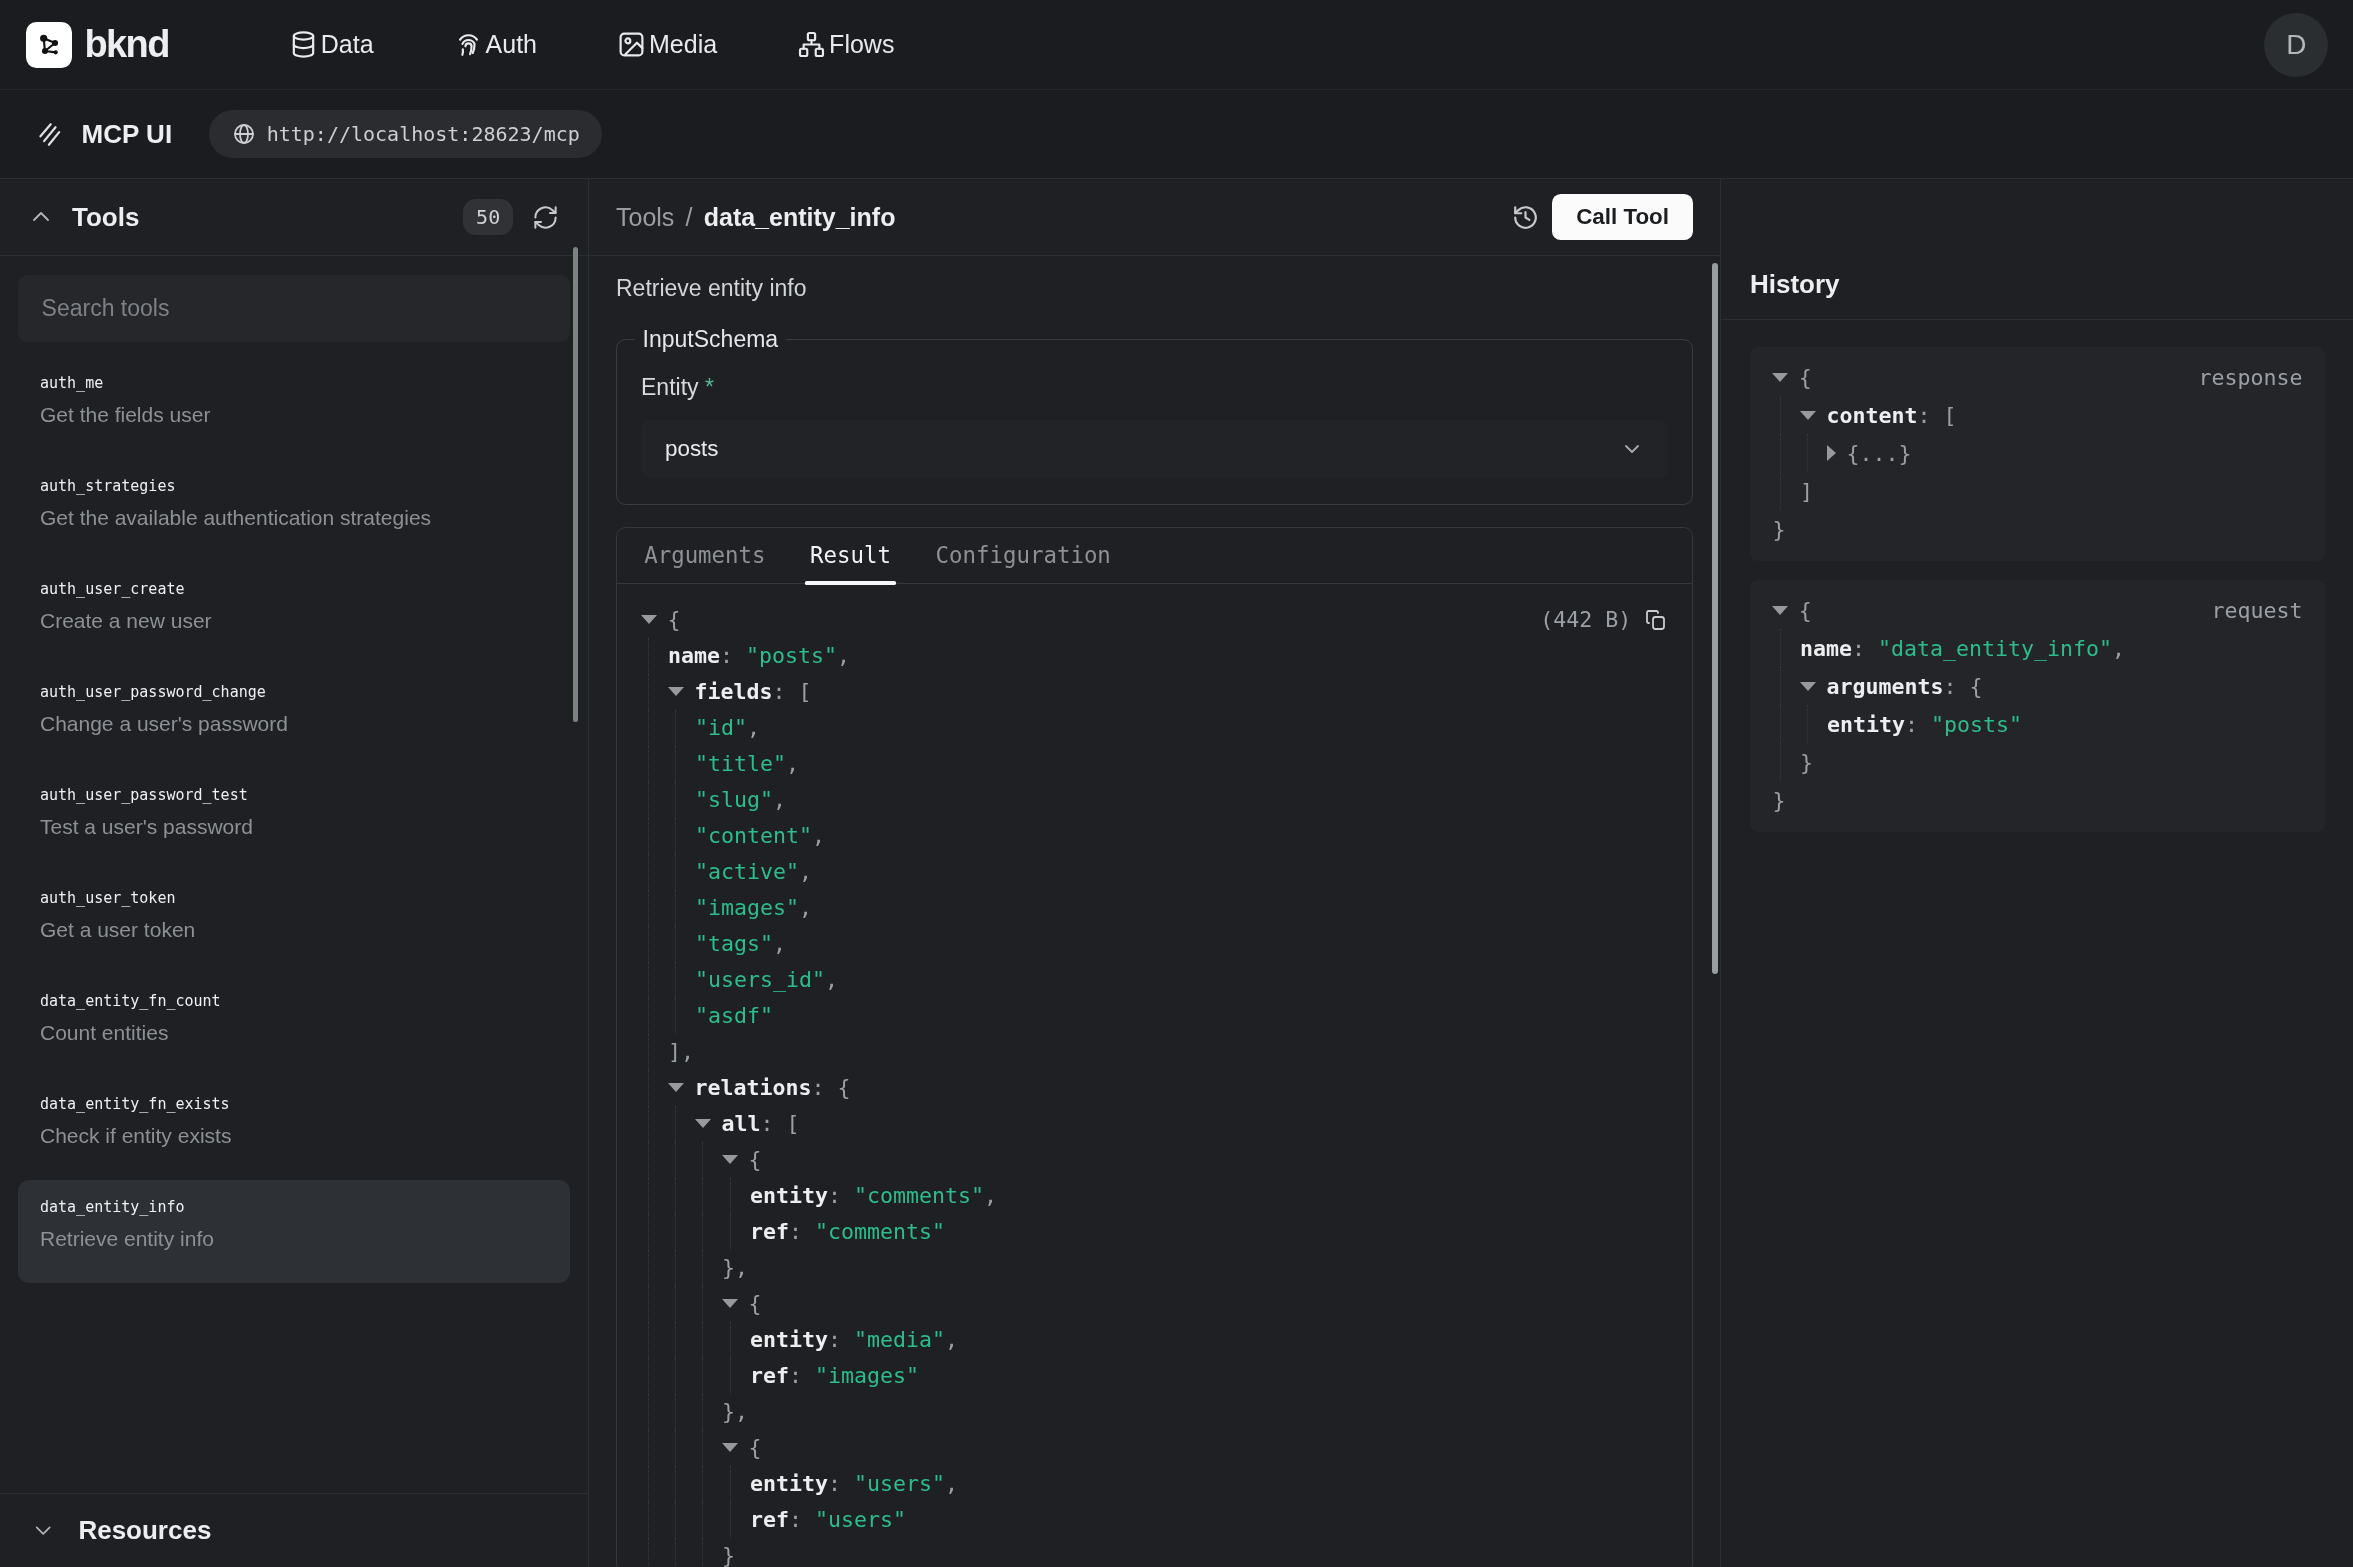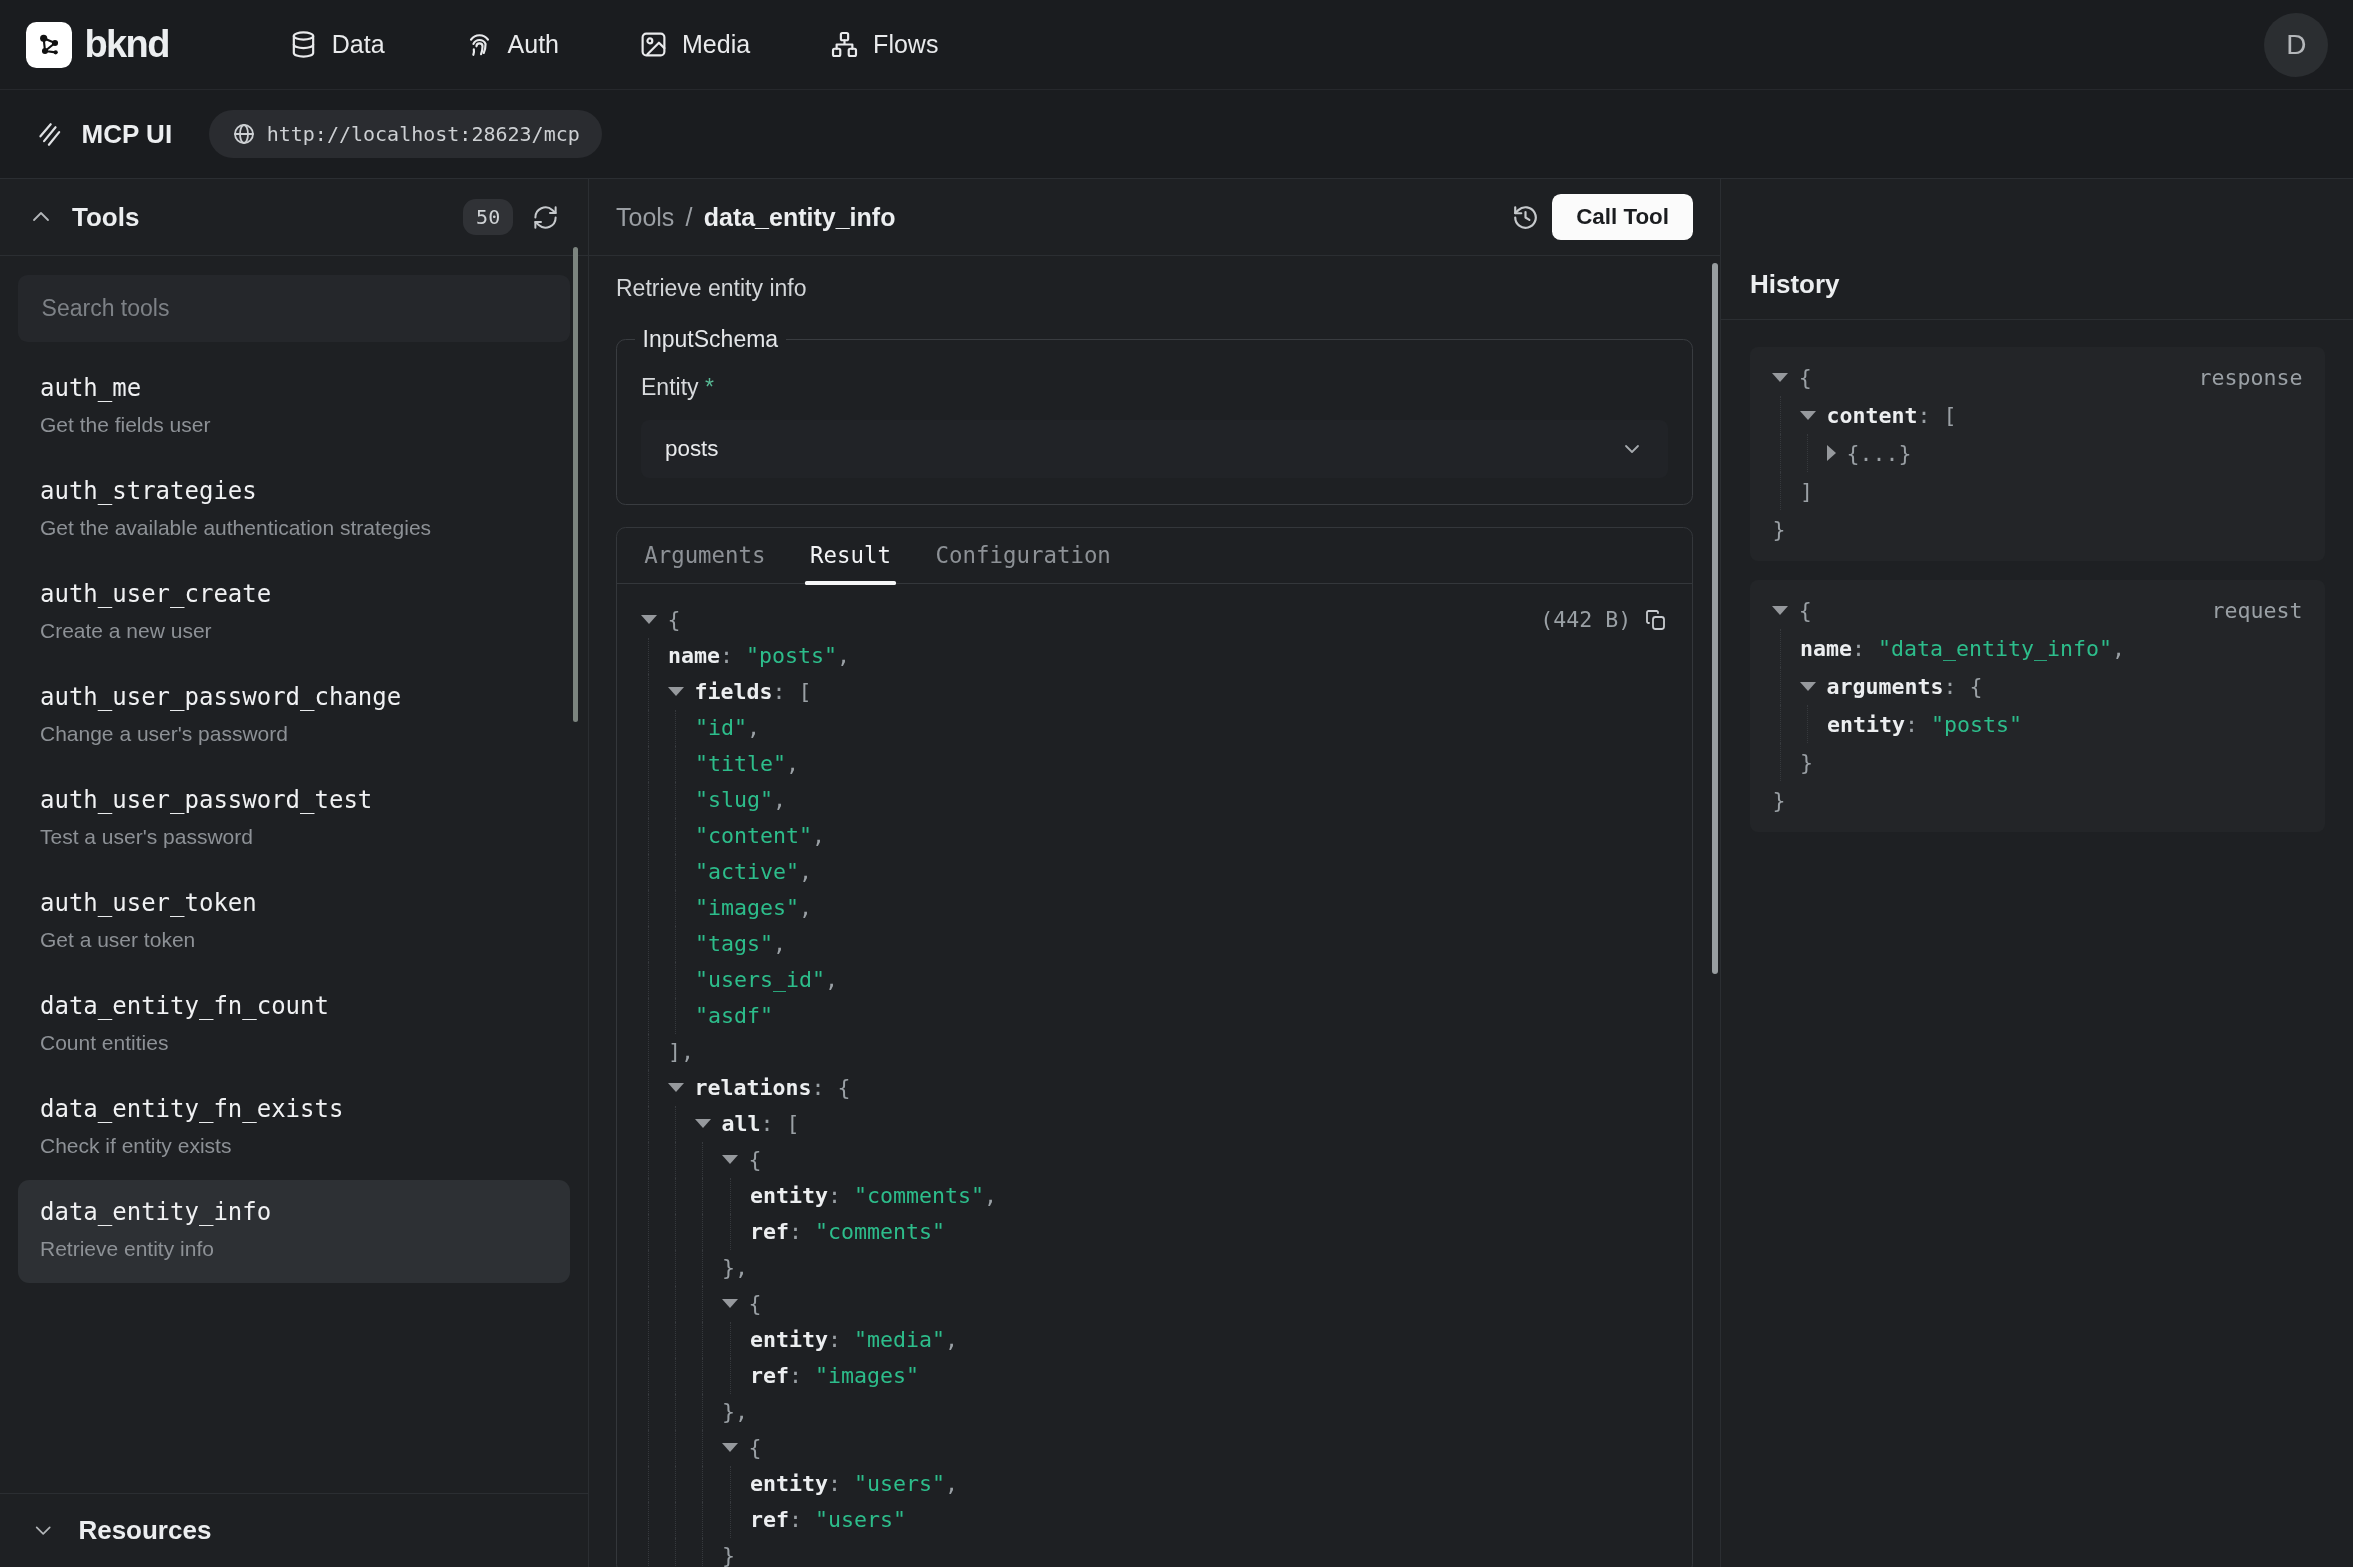--- a/index.html
+++ b/index.html
@@ -17,21 +17,21 @@
 
   
   .topnav{height:90px;background:var(--bg-bar);display:flex;align-items:center;
     padding:0 25.6px;border-bottom:0.8px solid #26282c}
   .brand{display:flex;align-items:center;gap:12.8px}
   .brand-logo{width:46px;height:46px;background:#fff;border-radius:10.4px;display:flex;
     align-items:center;justify-content:center;color:#111}
   .brand-logo svg{width:32px;height:32px}
   .brand-name{font-size:38px;font-weight:700;letter-spacing:-1.6px}
   .navitems{display:flex;align-items:center;gap:80px;margin-left:120px}
-  .navitem{display:flex;align-items:center;gap:14px;font-size:25px;color:#e9eaec;cursor:pointer}
+  .navitem{display:flex;align-items:center;gap:3px;font-size:25px;color:#e9eaec;cursor:pointer}
   .navitem svg{width:29px;height:29px}
   .avatar{margin-left:auto;width:64px;height:64px;border-radius:50%;background:#2b2e31;
     color:#b4b7ba;display:flex;align-items:center;justify-content:center;font-size:28px}
 
   
   .mcpbar{height:89px;background:var(--bg-bar);display:flex;align-items:center;
     padding:0 35px;border-bottom:0.8px solid var(--pborder)}
   .mcp-icon{color:#dfe1e4}
   .mcp-icon svg{width:29px;height:29px}
   .mcp-title{font-size:26px;font-weight:700;margin-left:17.6px}
@@ -53,21 +53,21 @@
   .count-badge{background:#303236;color:#cfd2d5;font-size:20px;padding:5.6px 12.8px;border-radius:12.8px}
   .refresh{color:#c6c9cc;cursor:pointer}
   .refresh svg{width:27px;height:27px}
   .sb-body{flex:1;overflow:hidden;padding:19px 17.6px 0}
   .search{width:100%;height:67px;background:var(--input);border:none;border-radius:9.6px;
     padding:0 24px;font-size:23px;color:var(--txt);outline:none;font-family:"Liberation Sans",sans-serif}
   .search::placeholder{color:#7d8186}
   .toollist{margin-top:14.4px}
   .tool{height:103px;padding:17.6px 22.4px 0;border-radius:11.2px;cursor:pointer}
   .tool.sel{background:var(--selitem)}
-  .tname{font-size:24px;color:#f0f1f3}
+  .tname{font-size:15px;color:#f0f1f3}
   .tdesc{font-size:21px;color:var(--dim);margin-top:11.2px}
   .sb-scroll{position:absolute;right:9.6px;top:68px;width:5.6px;height:475px;background:#7c847f;border-radius:3.2px;cursor:pointer}
   .resources{border-top:1.6px solid var(--pborder);height:74px;display:flex;align-items:center;padding:0 32px}
   .resources .chev{color:#b3b6b9;cursor:pointer}
   .resources .chev svg{width:22.4px;height:22.4px}
   .res-title{font-size:26px;font-weight:700;margin-left:24px}
 
   
   .center{flex:1;display:flex;flex-direction:column;position:relative;overflow:hidden}
   .c-header{height:77px;display:flex;align-items:center;padding:0 27px;border-bottom:1.6px solid var(--pborder)}

